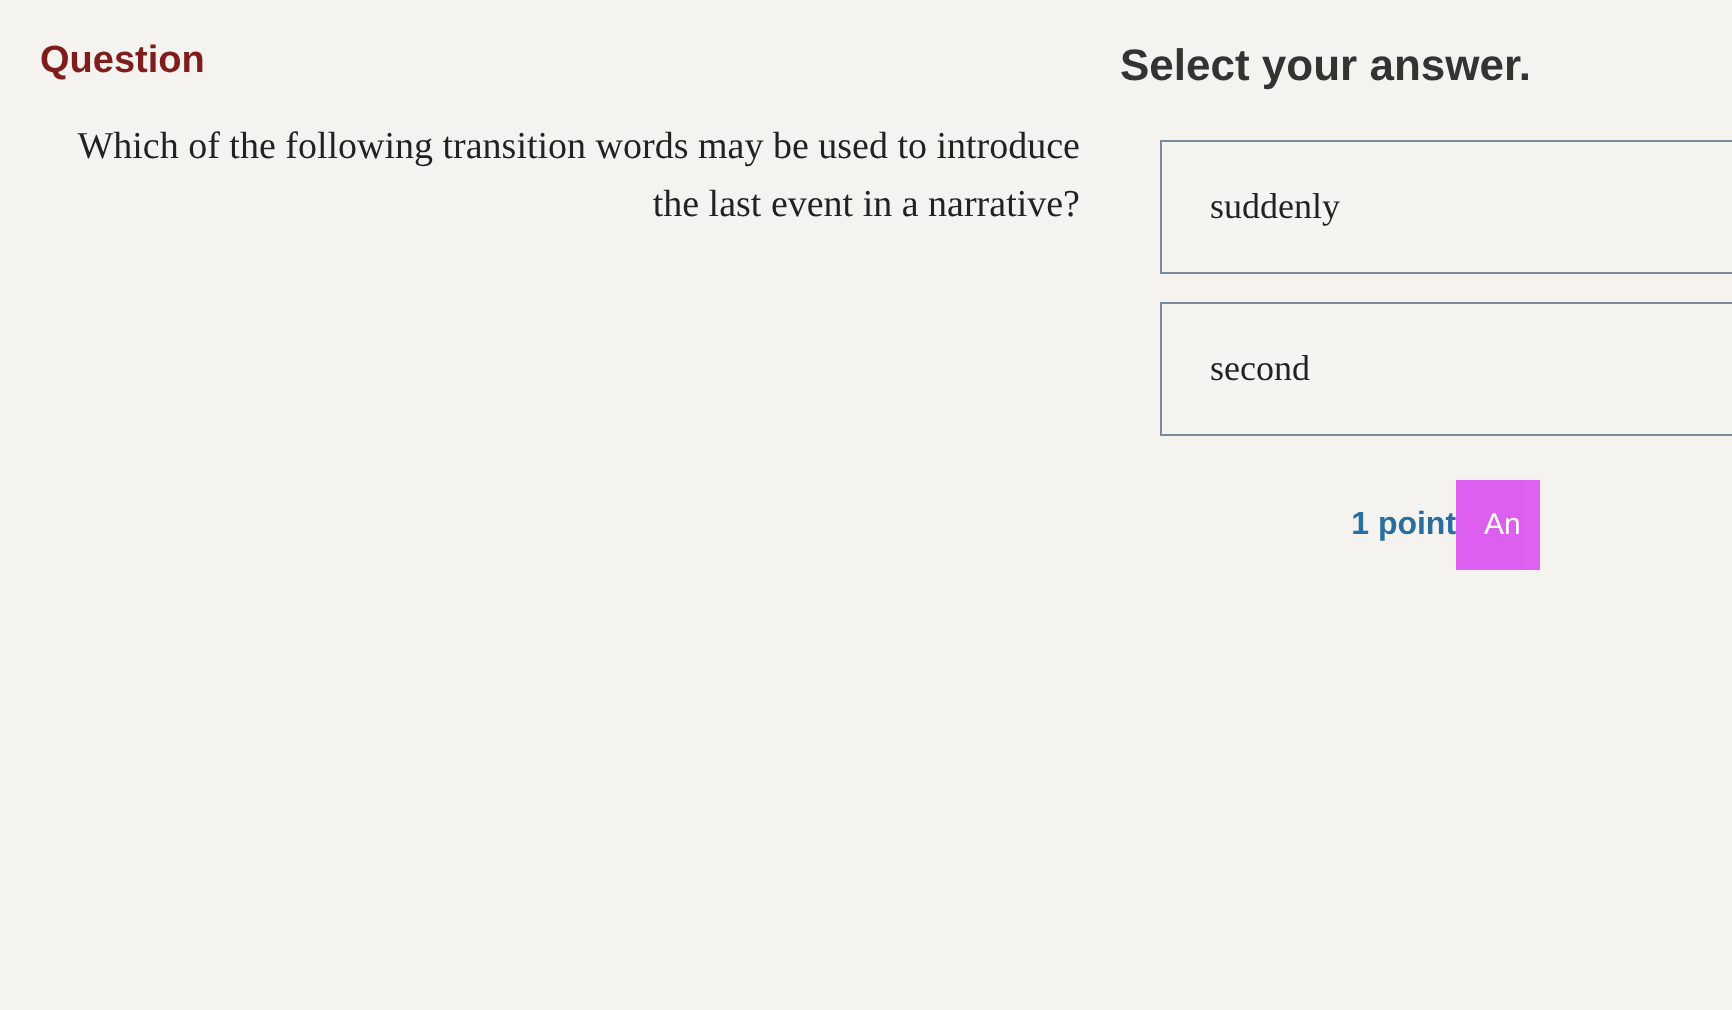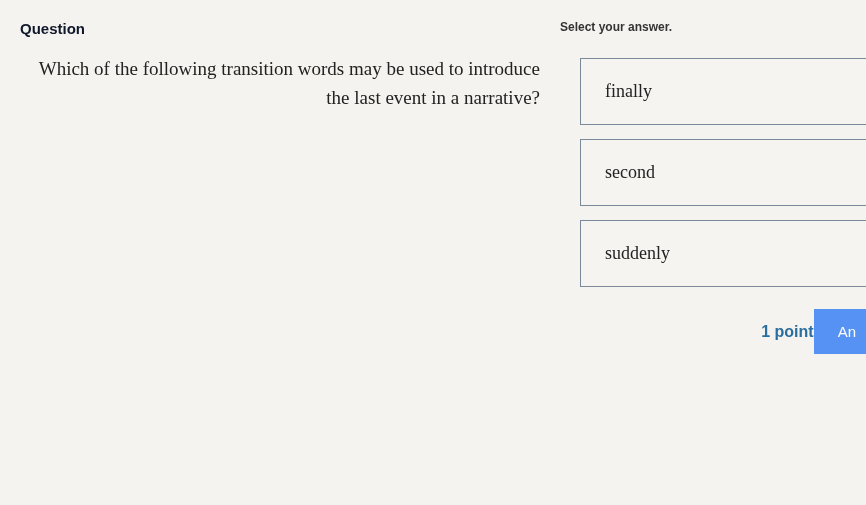--- a/index.html
+++ b/index.html
@@ -26,35 +26,35 @@
     flex: 0 0 540px;
     padding-right: 20px;
   }
   .right-col {
     flex: 1;
     padding-right: 0;
   }
   .question-label {
     font-family: 'Helvetica Neue', Arial, sans-serif;
     font-weight: 700;
-    font-size: 15px;
-    color: #0f172a;
+    font-size: 19px;
+    color: #7f1d1d;
     margin-bottom: 18px;
   }
   .question-text {
     font-family: Georgia, serif;
     font-size: 19px;
     line-height: 1.5;
     color: #222;
     text-align: right;
   }
   .select-label {
     font-family: 'Helvetica Neue', Arial, sans-serif;
     font-weight: 700;
-    font-size: 12px;
+    font-size: 22px;
     color: #333;
     margin-bottom: 24px;
   }
   .answer-options {
     display: flex;
     flex-direction: column;
     gap: 14px;
     padding-left: 20px;
   }
   .answer-option {
@@ -62,55 +62,54 @@
     background: rgba(255,255,255,0.15);
     padding: 22px 24px;
     font-family: Georgia, serif;
     font-size: 18px;
     color: #222;
     cursor: pointer;
     border-right: none;
   }
   .footer-row {
     display: flex;
-    justify-content: flex-end;
+    justify-content: center;
     align-items: center;
     margin-top: 22px;
     padding-left: 20px;
   }
   .points {
     font-family: 'Helvetica Neue', Arial, sans-serif;
     font-weight: 700;
     font-size: 16px;
     color: #2a6ea0;
   }
   .answer-btn {
-    background: #3b82f6;
+    background: #d946ef;
     color: #fff;
     font-family: 'Helvetica Neue', Arial, sans-serif;
     font-size: 15px;
-    padding: 14px 10px 14px 24px;
+    padding: 14px 10px 14px 14px;
     border: none;
     cursor: pointer;
     opacity: 0.85;
   }
 </style>
 </head>
 <body>
 
 <div class="container">
   <div class="left-col">
     <div class="question-label">Question</div>
     <div class="question-text">Which of the following transition words may be used to introduce the last event in a narrative?</div>
   </div>
   <div class="right-col">
     <div class="select-label">Select your answer.</div>
     <div class="answer-options">
-      <div class="answer-option">finally</div>
+      <div class="answer-option">suddenly</div>
       <div class="answer-option">second</div>
-      <div class="answer-option">suddenly</div>
     </div>
     <div class="footer-row">
       <div class="points">1 point</div>
       <button class="answer-btn">An</button>
     </div>
   </div>
 </div>
 
 </body></html>

